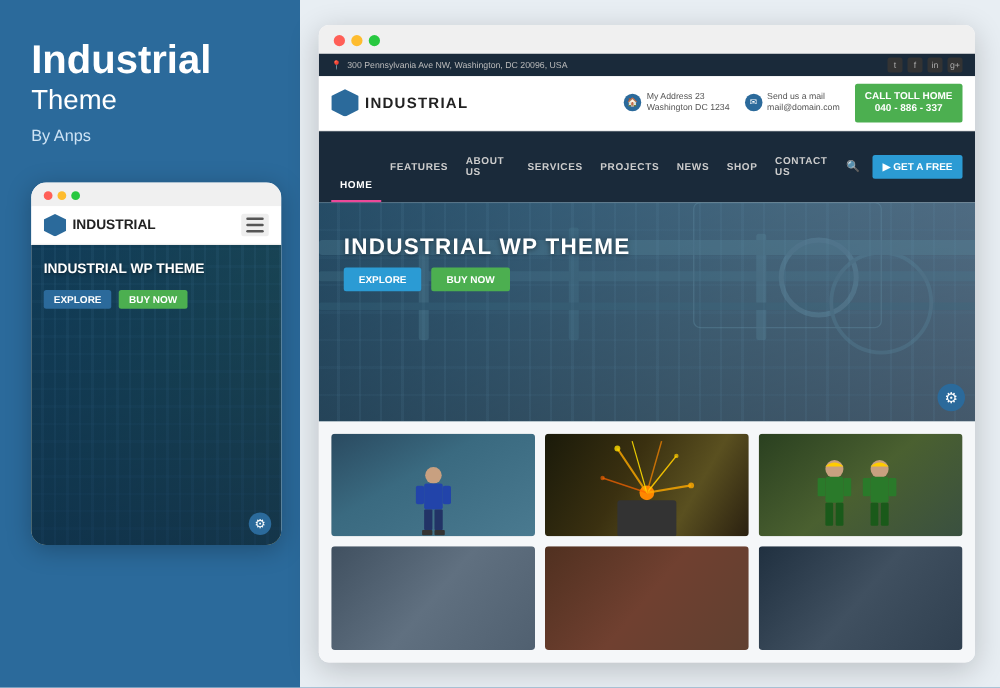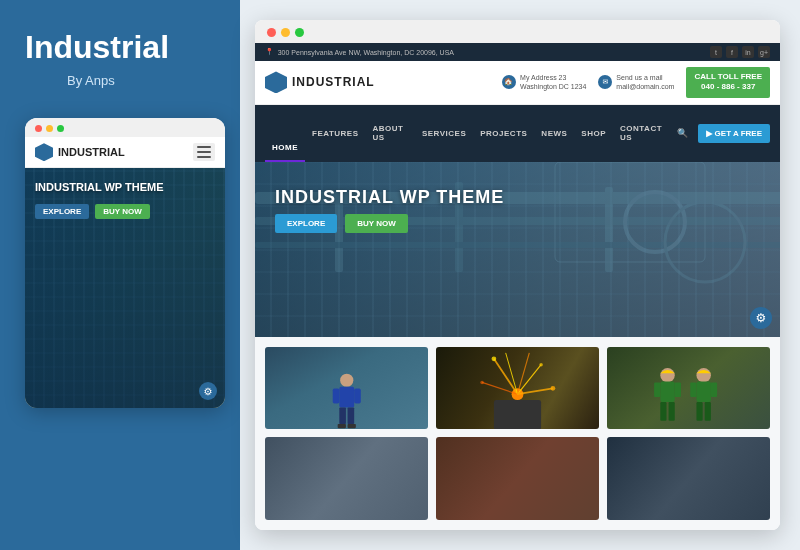--- a/index.html
+++ b/index.html
@@ -33,21 +33,20 @@
       font-size: 22px;
       font-weight: 400;
       color: #fff;
       margin-top: 2px;
     }
     .left-by {
       font-size: 13px;
       color: #cde3f5;
       margin-top: 8px;
       margin-bottom: 30px;
-      margin-left: 42px;
     }
 
     
     .mobile-mockup {
       background: #fff;
       border-radius: 12px;
       width: 200px;
       height: 290px;
       overflow: hidden;
       box-shadow: 0 4px 20px rgba(0,0,0,0.25);
@@ -303,21 +302,21 @@
       font-size: 8px;
       color: #ccc;
       padding: 8px 7px;
       cursor: pointer;
       text-transform: uppercase;
       font-weight: 600;
       letter-spacing: 0.5px;
     }
     .nav-item.active {
       color: #fff;
-      border-bottom: 2px solid #6d28d9;
+      border-bottom: 2px solid #ec4899;
       margin-top: 30px;
     }
     .nav-search {
       margin-left: auto;
       color: #ccc;
       font-size: 9px;
       padding: 4px 6px;
     }
     .get-quote-btn {
       background: #2b9bd4;
@@ -420,20 +419,21 @@
       background: linear-gradient(135deg, #3a5060 0%, #5a7080 50%, #4a6070 100%);
       width: 100%; height: 100%;
     }
   </style>
 </head>
 <body>
 
 <div class="left-panel">
   <div>
     <div class="left-title">Industrial</div>
+    <div class="left-subtitle">Theme</div>
     <div class="left-by">By Anps</div>
   </div>
 
   <div class="mobile-mockup">
     <div class="mobile-dots">
       <div class="mobile-dot dot-red"></div>
       <div class="mobile-dot dot-yellow"></div>
       <div class="mobile-dot dot-green"></div>
     </div>
     <div class="mobile-header">
@@ -495,21 +495,21 @@
           </div>
         </div>
         <div class="info-item">
           <div class="info-icon">✉</div>
           <div class="info-text">
             <div>Send us a mail</div>
             <div>mail@domain.com</div>
           </div>
         </div>
         <div class="call-btn">
-          <div>CALL TOLL FREE</div>
+          <div>CALL TOLL HOME</div>
           <div>040 - 886 - 337</div>
         </div>
       </div>
     </div>
 
     <div class="desktop-nav">
       <div class="nav-item active">HOME</div>
       <div class="nav-item">FEATURES</div>
       <div class="nav-item">ABOUT US</div>
       <div class="nav-item">SERVICES</div>

